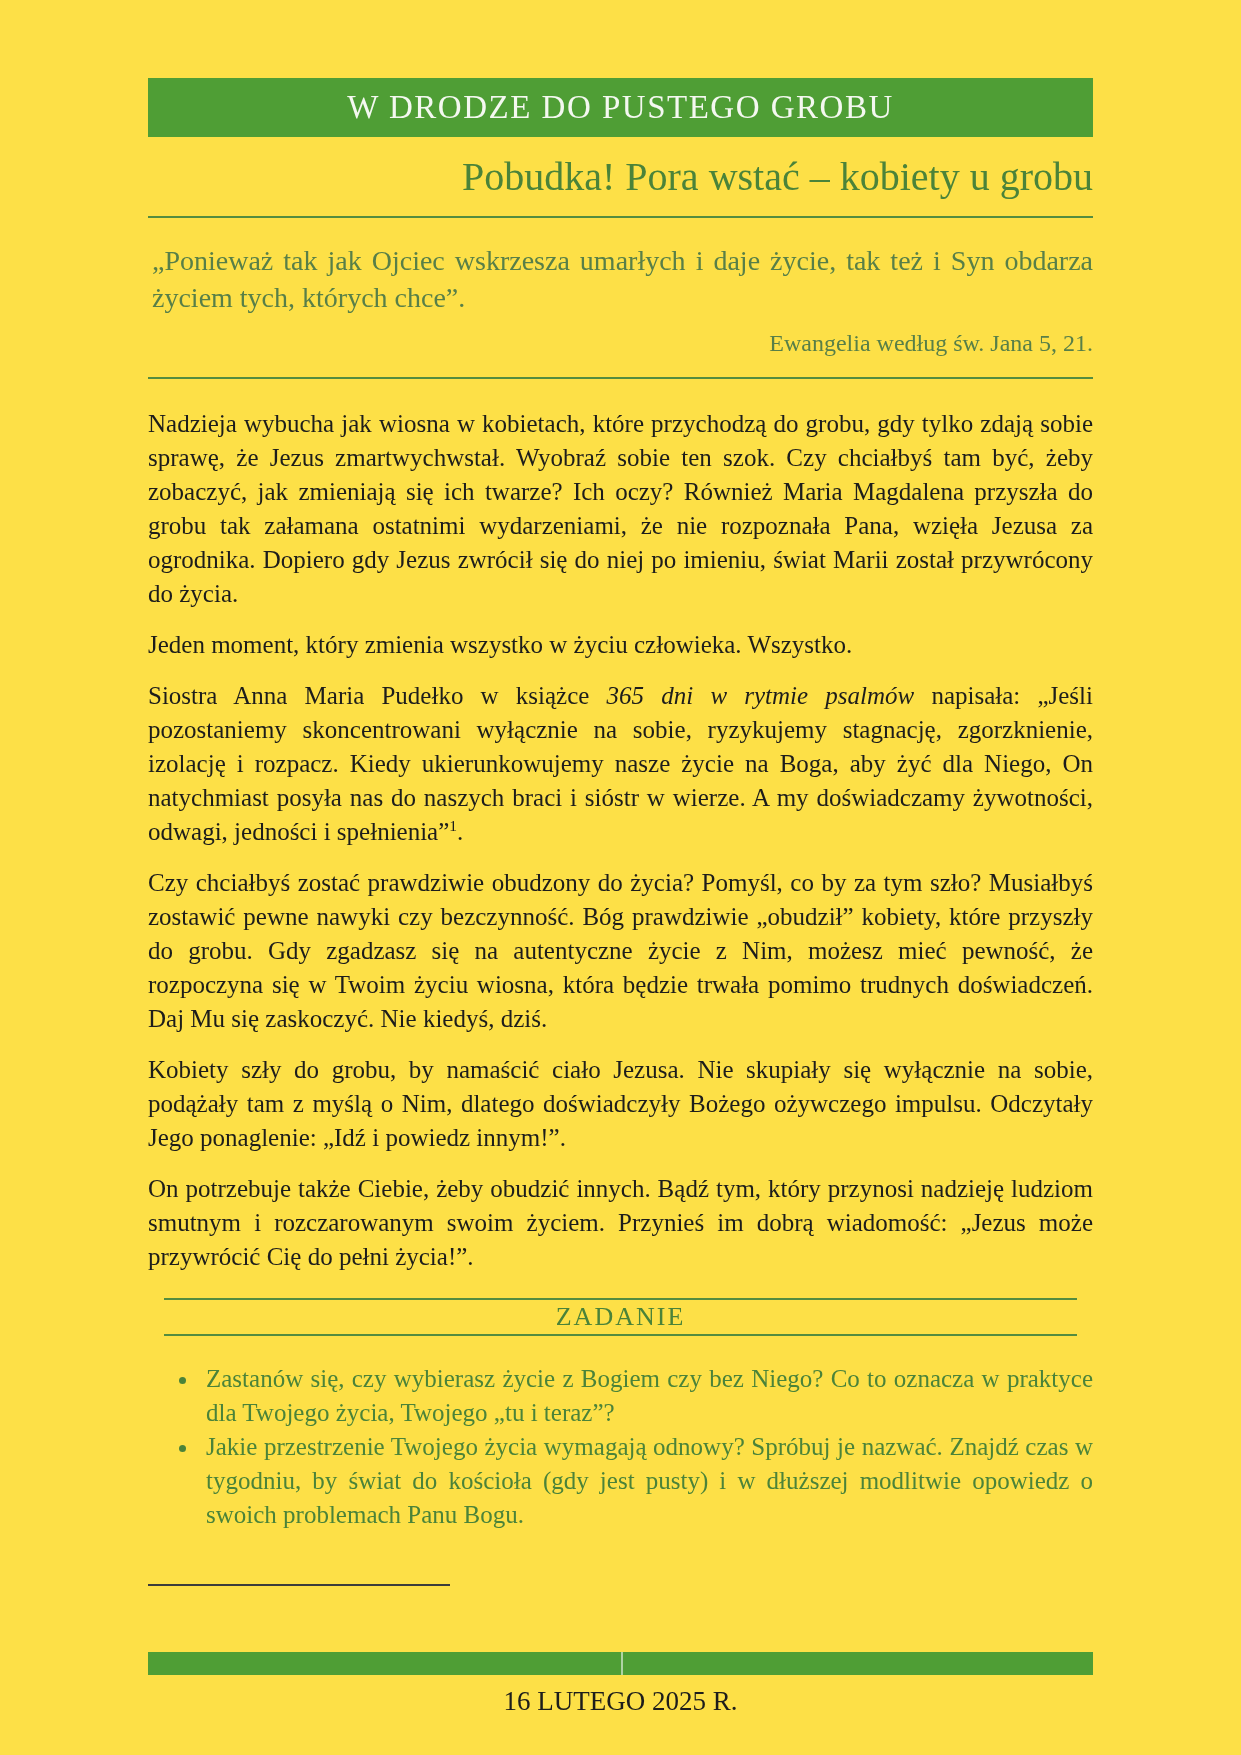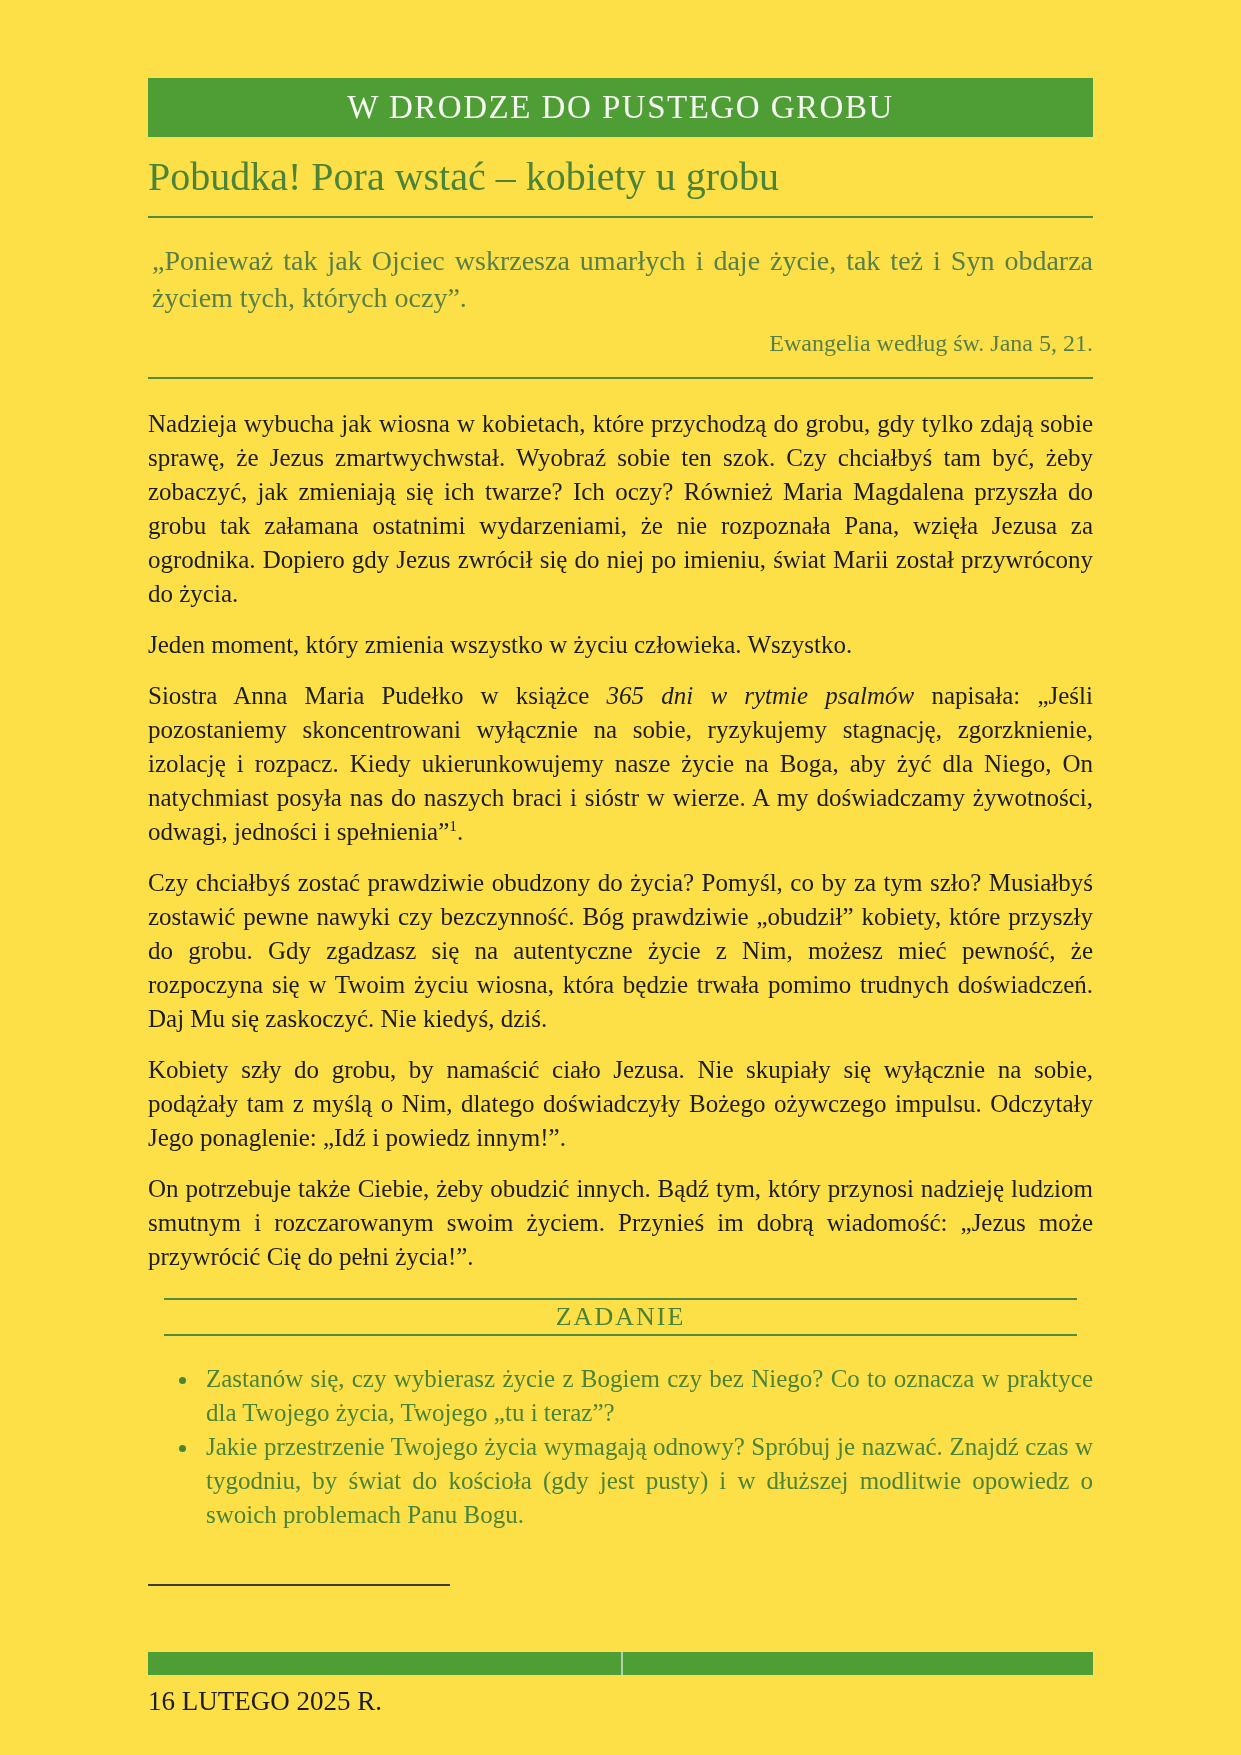--- a/index.html
+++ b/index.html
@@ -23,21 +23,21 @@
   }
   .banner{
     height:59px;
     background:var(--banner-bg);
     color:var(--banner-text);
     display:flex;align-items:center;justify-content:center;
     font-size:33px;letter-spacing:1.5px;
   }
   .page-title{
     margin:16px 0 0 0;
-    text-align:left;
+    text-align:right;
     font-size:40px;
     font-weight:normal;
     color:var(--heading-green);
   }
   .rule{
     border:none;
     border-top:2px solid var(--line-green);
     margin:16px 0 0 0;
   }
   .quote{
@@ -103,39 +103,39 @@
   .footer-bar{
     position:relative;height:23px;
     background:var(--banner-bg);
   }
   .footer-bar-divider{
     position:absolute;left:50%;top:0;bottom:0;width:2px;
     background:rgba(255,255,255,0.55);
   }
   .footer-date{
     margin:11px 0 0 0;
-    text-align:left;
+    text-align:center;
     font-size:27px;
     color:var(--body-text);
   }
 </style>
 </head>
 <body>
 
 <div class="page">
 
   <header class="banner">
     <span>W DRODZE DO PUSTEGO GROBU</span>
   </header>
 
   <h1 class="page-title">Pobudka! Pora wstać – kobiety u grobu</h1>
 
   <hr class="rule">
 
-  <p class="quote">„Ponieważ tak jak Ojciec wskrzesza umarłych i daje życie, tak też i Syn obdarza życiem tych, których oczy”.</p>
+  <p class="quote">„Ponieważ tak jak Ojciec wskrzesza umarłych i daje życie, tak też i Syn obdarza życiem tych, których chce”.</p>
 
   <p class="attribution">Ewangelia według św. Jana 5, 21.</p>
 
   <hr class="rule rule-after-quote">
 
   <div class="body-text">
     <p>Nadzieja wybucha jak wiosna w kobietach, które przychodzą do grobu, gdy tylko zdają sobie sprawę, że Jezus zmartwychwstał. Wyobraź sobie ten szok. Czy chciałbyś tam być, żeby zobaczyć, jak zmieniają się ich twarze? Ich oczy? Również Maria Magdalena przyszła do grobu tak załamana ostatnimi wydarzeniami, że nie rozpoznała Pana, wzięła Jezusa za ogrodnika. Dopiero gdy Jezus zwrócił się do niej po imieniu, świat Marii został przywrócony do życia.</p>
     <p>Jeden moment, który zmienia wszystko w życiu człowieka. Wszystko.</p>
     <p><span>Siostra Anna Maria Pudełko w książce </span><span class="book-title">365 dni w rytmie psalmów</span><span> napisała: „Jeśli pozostaniemy skoncentrowani wyłącznie na sobie, ryzykujemy stagnację, zgorzknienie, izolację i rozpacz. Kiedy ukierunkowujemy nasze życie na Boga, aby żyć dla Niego, On natychmiast posyła nas do naszych braci i sióstr w wierze. A my doświadczamy żywotności, odwagi, jedności i spełnienia”</span><sup>1</sup><span>.</span></p>
     <p>Czy chciałbyś zostać prawdziwie obudzony do życia? Pomyśl, co by za tym szło? Musiałbyś zostawić pewne nawyki czy bezczynność. Bóg prawdziwie „obudził” kobiety, które przyszły do grobu. Gdy zgadzasz się na autentyczne życie z Nim, możesz mieć pewność, że rozpoczyna się w Twoim życiu wiosna, która będzie trwała pomimo trudnych doświadczeń. Daj Mu się zaskoczyć. Nie kiedyś, dziś.</p>

